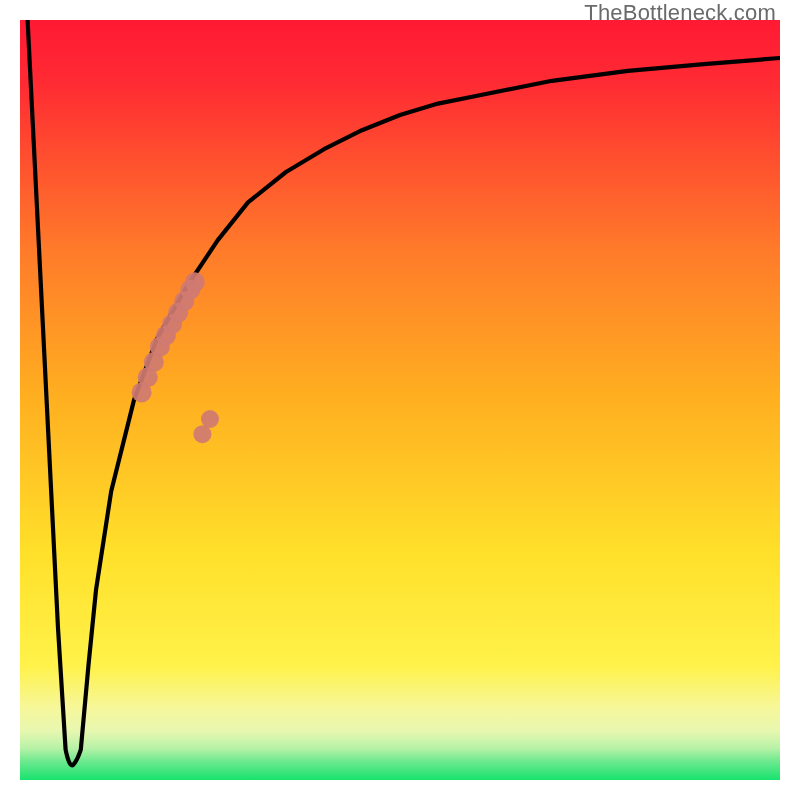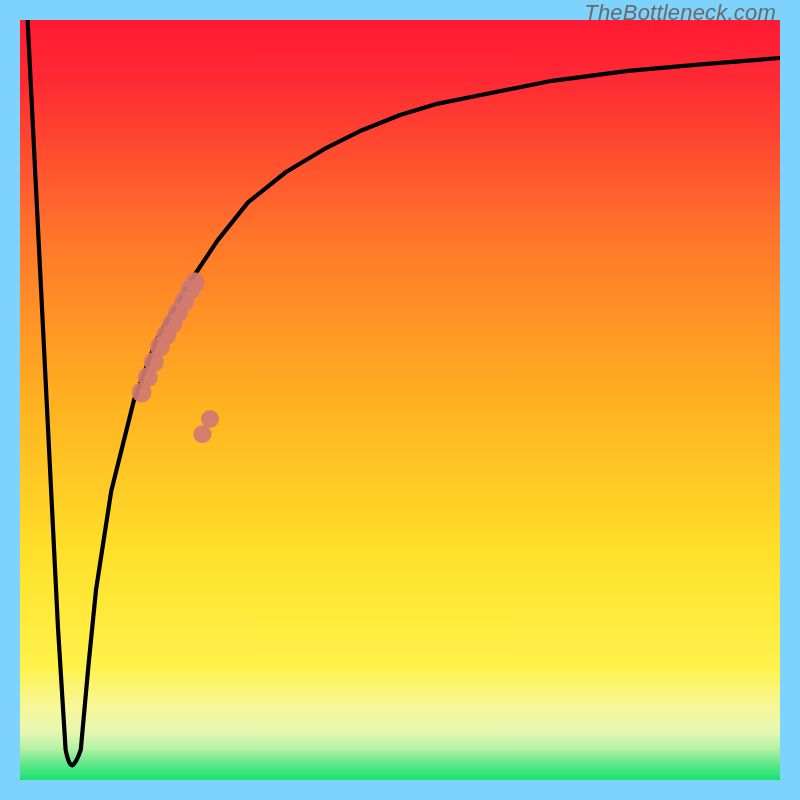--- a/index.html
+++ b/index.html
@@ -7,22 +7,21 @@
     padding: 0;
     width: 800px;
     height: 800px;
     background: #000;
     font-family: Arial, Helvetica, sans-serif;
   }
   .stage {
     position: relative;
     width: 800px;
     height: 800px;
-    background: #7dd3fc;
-    font-style: italic;
+    background: #ffffff;
   }
   .plot {
     position: absolute;
     left: 20px;
     top: 20px;
     width: 760px;
     height: 760px;
     overflow: hidden;
   }
   .gradient {

